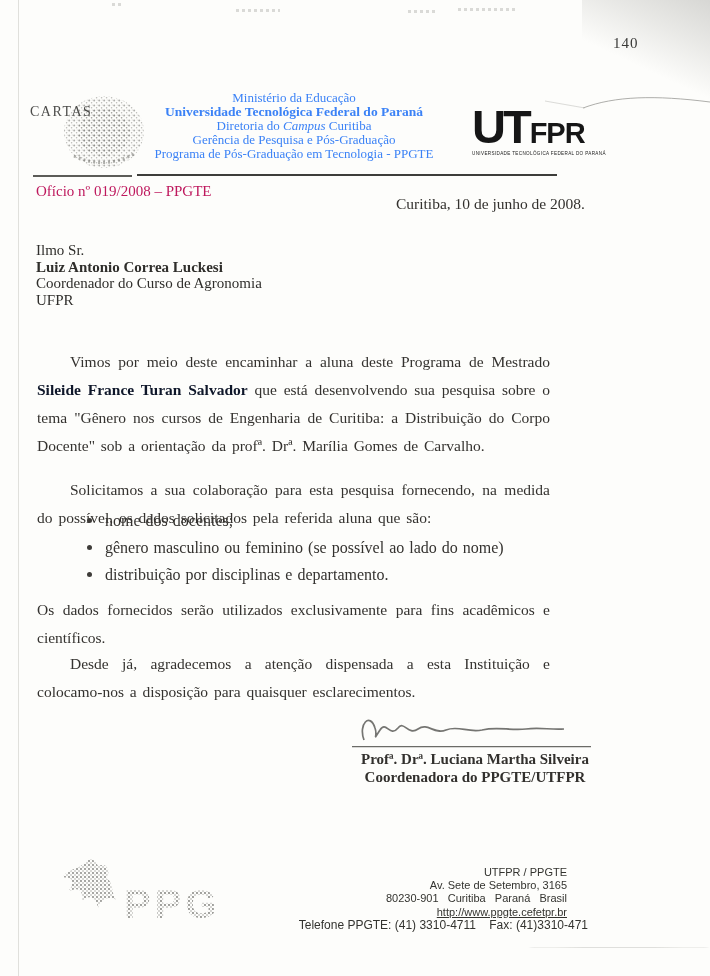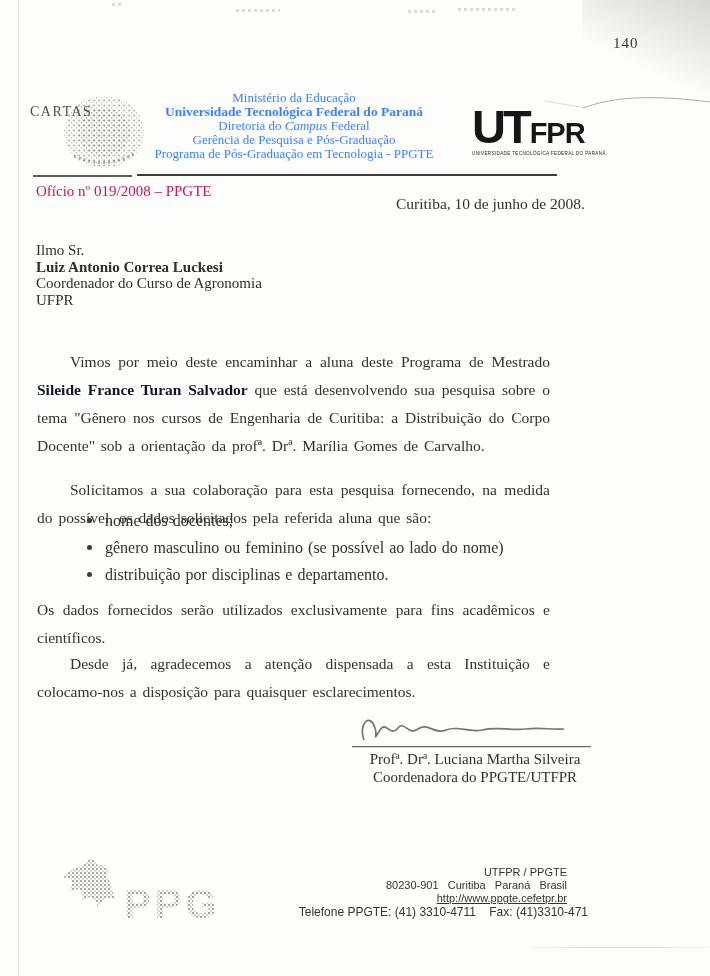--- a/index.html
+++ b/index.html
@@ -61,21 +61,21 @@
         margin-left:50px;margin-right:13px;flex:0 0 auto;}
   .bullet-text{font-size:16px;color:#34322f;word-spacing:1px;}
   .p3{top:580px;}
   .p4{top:634px;}
 
   
   .sig-scribble{position:absolute;left:350px;top:704px;}
   .sig-line{position:absolute;left:352px;top:746px;width:239px;height:1px;
         background:#6b6b67;box-shadow:0 1px 0 rgba(107,107,103,.25);}
   .sig-block{position:absolute;left:345px;top:751px;width:260px;text-align:center;
-        font-size:15px;line-height:17.5px;color:#32302d;}
+        font-size:15px;line-height:17.5px;color:#32302d;font-weight:bold;}
 
   
   .ppg-stamp{position:absolute;left:52px;top:856px;}
 
   
   .footer{position:absolute;left:283px;top:866px;width:305px;text-align:right;
         font-family:"Liberation Sans", sans-serif;font-size:11px;line-height:13.2px;color:#33332f;}
   .footer .ln{white-space:pre;margin-right:21px;}
   .footer .url{text-decoration:underline;margin-right:21px;}
   .footer .tel{white-space:pre;font-size:12px;margin-right:0;margin-top:.5px;}
@@ -109,21 +109,21 @@
       </pattern>
     </defs>
     <ellipse cx="46" cy="38" rx="40" ry="36" fill="url(#speckA)" opacity=".55"></ellipse>
     <ellipse cx="46" cy="38" rx="26" ry="24" fill="url(#speckA)" opacity=".5"></ellipse>
     <path d="M16,62 Q46,76 76,60" fill="none" stroke="#7b7b76" stroke-width="3" stroke-dasharray="2 3" opacity=".6"></path>
   </svg>
 
   <div class="org-block">
     <div>Ministério da Educação</div>
     <div class="b">Universidade Tecnológica Federal do Paraná</div>
-    <div><span>Diretoria do </span><span class="it">Campus</span><span> Federal</span></div>
+    <div><span>Diretoria do </span><span class="it">Campus</span><span> Curitiba</span></div>
     <div>Gerência de Pesquisa e Pós-Graduação</div>
     <div>Programa de Pós-Graduação em Tecnologia - PPGTE</div>
   </div>
 
   <div class="utfpr-logo">
     <div class="logo-row">
       <span class="logo-ut">UT</span>
       <span class="logo-fpr">FPR</span>
     </div>
     <div class="logo-sub">UNIVERSIDADE TECNOLÓGICA FEDERAL DO PARANÁ</div>
@@ -179,18 +179,19 @@
         <circle cx="1" cy="1" r=".9" fill="#5f5f5b"></circle>
         <circle cx="3" cy="3" r=".7" fill="#7d7d77"></circle>
       </pattern>
     </defs>
     <path d="M34,6 C26,14 16,12 10,22 C20,20 24,26 16,36 C26,30 32,34 30,46 C36,38 44,40 46,52 C50,42 58,40 64,44 C58,34 62,26 54,22 C60,14 54,6 46,10 C42,2 38,2 34,6 Z" fill="url(#speckB)" opacity=".8"></path>
     <text x="72" y="62" font-family="Liberation Sans, sans-serif" font-size="40" font-weight="bold" letter-spacing="4" fill="url(#speckB)" opacity=".85">PPG</text>
   </svg>
 
   <div class="footer">
     <div class="ln">UTFPR / PPGTE</div>
+    <div class="ln">Av. Sete de Setembro, 3165</div>
     <div class="ln">80230-901   Curitiba   Paraná   Brasil</div>
     <div class="url">http://www.ppgte.cefetpr.br</div>
     <div class="tel">Telefone PPGTE: (41) 3310-4711    Fax: (41)3310-471</div>
   </div>
 
 </div>
 
 </body></html>

